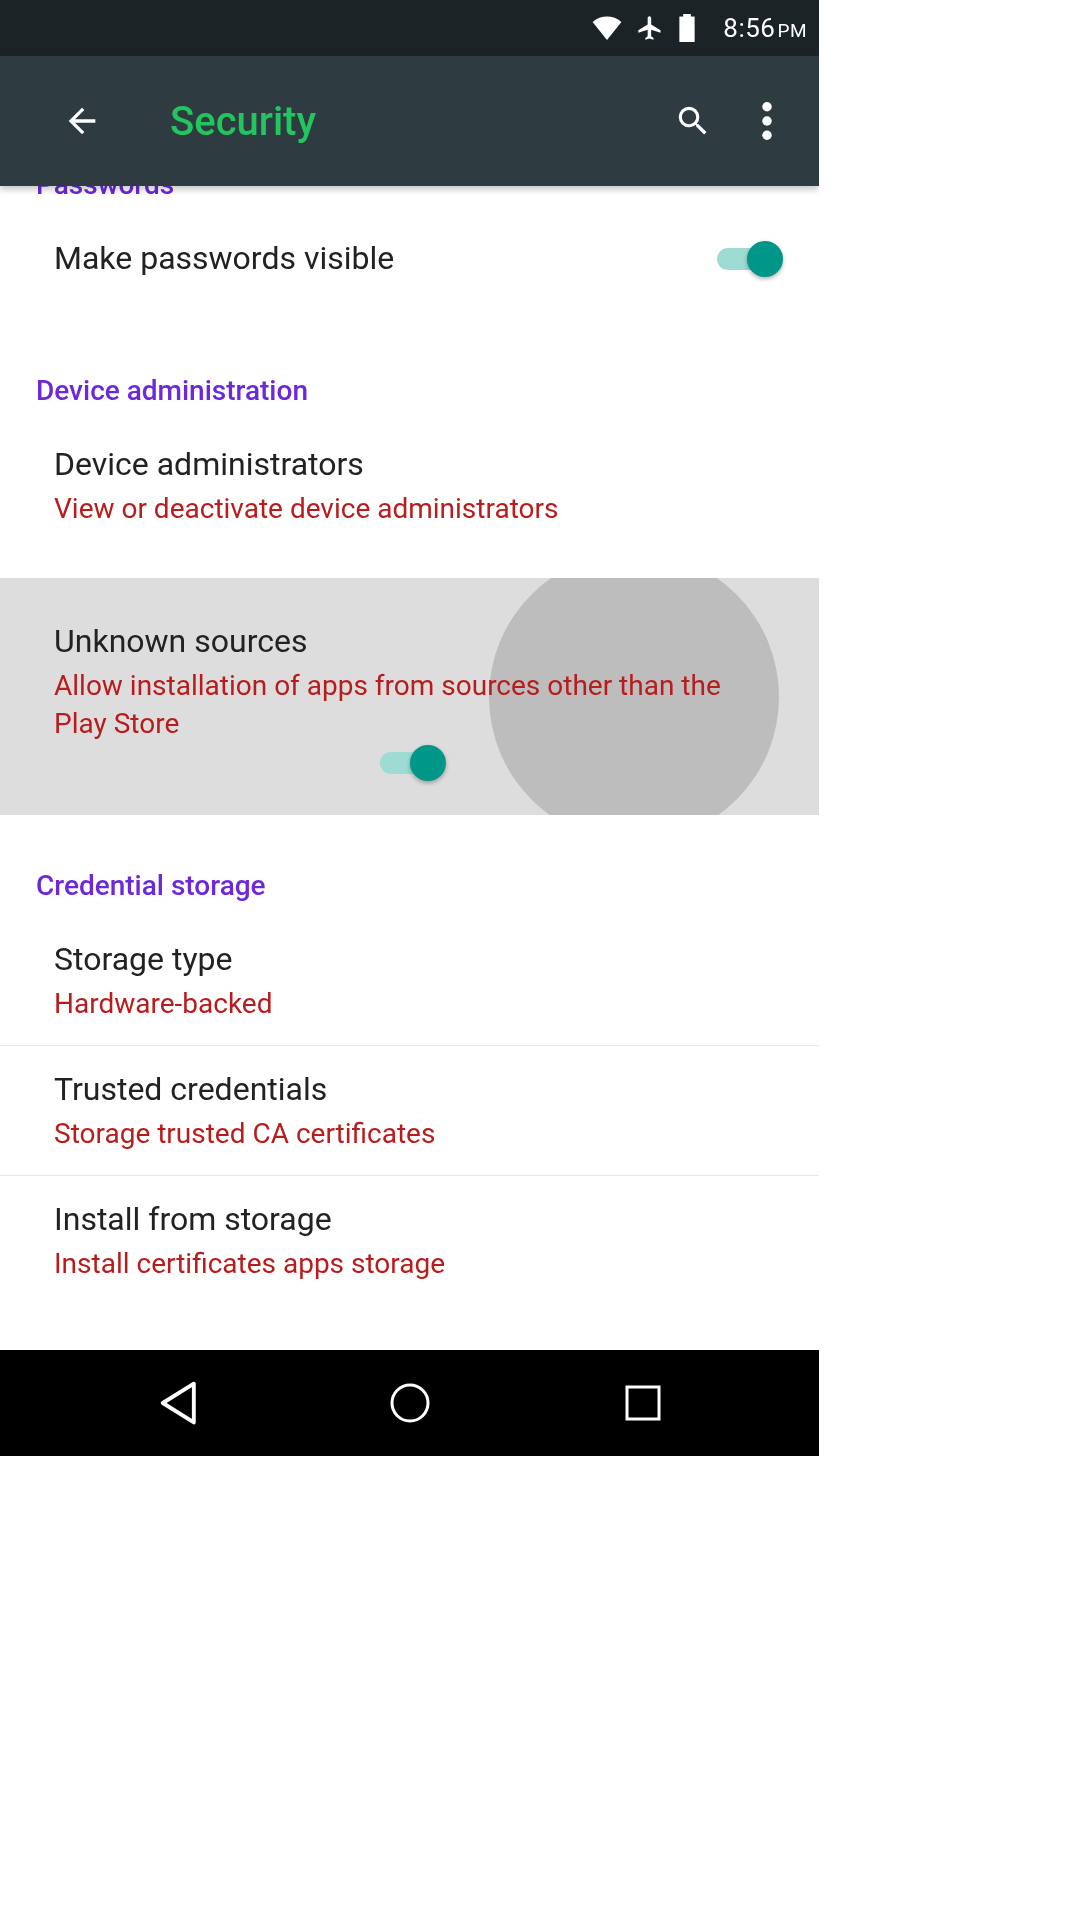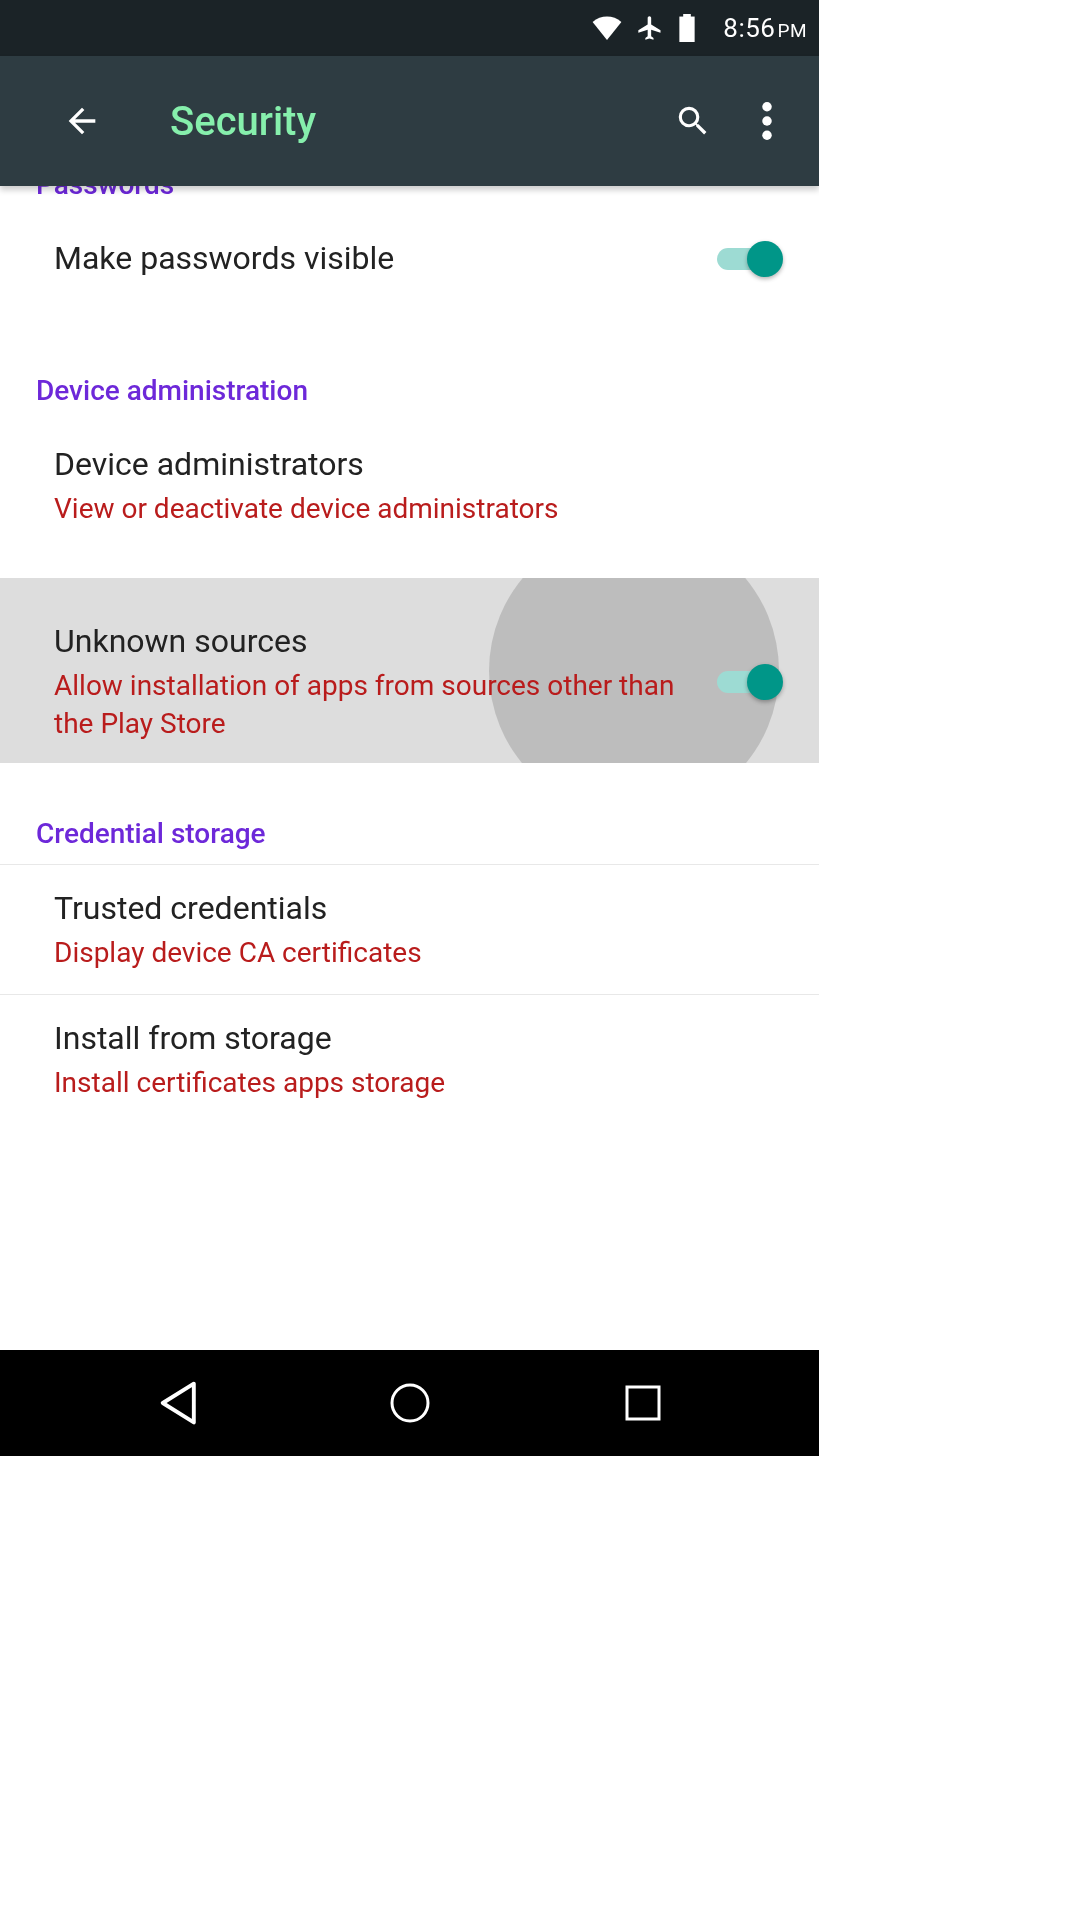--- a/index.html
+++ b/index.html
@@ -46,21 +46,21 @@
       align-items: center;
       justify-content: center;
     }
     
     .app-bar {
       height: 130px;
       background: #2e3c42;
       display: flex;
       align-items: center;
       padding: 0 24px 0 36px;
-      color: #86efac;
+      color: #22c55e;
       box-shadow: 0 4px 6px rgba(0,0,0,0.2);
       position: relative;
       z-index: 2;
       justify-content: flex-end;
     }
     .app-bar .title {
       font-size: 40px;
       font-weight: 500;
       margin-left: 60px;
       flex: 1;
@@ -142,24 +142,25 @@
       width: 36px;
       height: 36px;
       background: #009688;
       border-radius: 50%;
       box-shadow: 0 2px 4px rgba(0,0,0,0.3);
     }
     
     .item.highlight {
       background: #dddddd;
       padding-top: 42px;
-      padding-bottom: 20px;
+      padding-bottom: 32px;
       position: relative;
       overflow: hidden;
       margin-top: 28px;
+      flex-direction: column;
     }
     .ripple {
       position: absolute;
       width: 290px;
       height: 290px;
       background: #bdbdbd;
       border-radius: 50%;
       right: 40px;
       top: 50%;
       transform: translateY(-50%);
@@ -271,27 +272,33 @@
       <div class="switch">
         <div class="track"></div>
         <div class="thumb"></div>
       </div>
     </div>
 
     <div class="gap-med"></div>
 
     <div class="section-header">Credential storage</div>
 
+    <div class="item">
+      <div class="item-text">
+        <div class="item-title">Storage type</div>
+        <div class="item-sub">Hardware-backed</div>
+      </div>
+    </div>
 
     <div class="divider"></div>
 
     <div class="item">
       <div class="item-text">
         <div class="item-title">Trusted credentials</div>
-        <div class="item-sub">Display device CA certificates</div>
+        <div class="item-sub">Storage trusted CA certificates</div>
       </div>
     </div>
 
     <div class="divider"></div>
 
     <div class="item">
       <div class="item-text">
         <div class="item-title">Install from storage</div>
         <div class="item-sub">Install certificates apps storage</div>
       </div>

